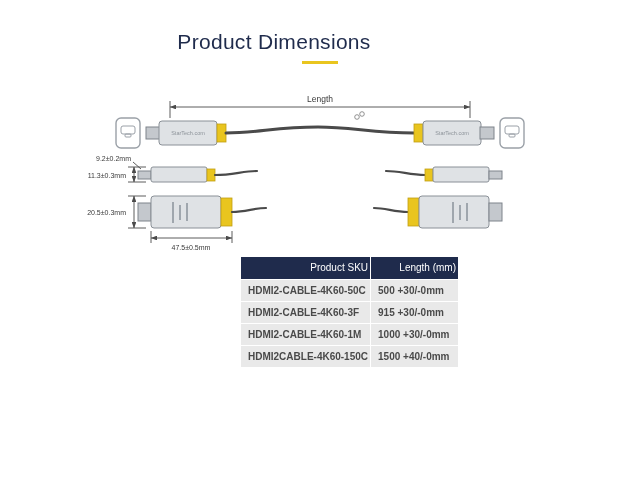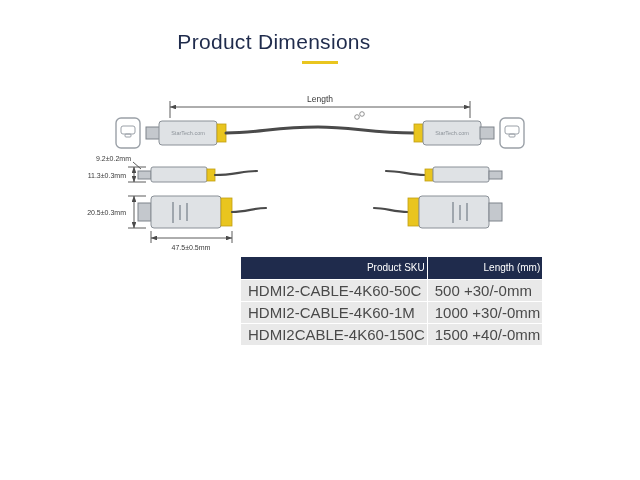--- a/index.html
+++ b/index.html
@@ -21,22 +21,22 @@
   .dim-text{font-family:"Liberation Sans",sans-serif;font-size:7px;fill:#3a3a3a;}
   .len-text{font-family:"Liberation Sans",sans-serif;font-size:8.5px;fill:#3a3a3a;}
   .brand-text{font-family:"Liberation Sans",sans-serif;font-size:5.5px;fill:#8d939a;}
   .print{fill:#9fa6ad;}
   .coil{fill:none;stroke:#777;stroke-width:.8;}
 
   .spec-table{position:absolute;left:240px;top:256px;border-collapse:collapse;table-layout:fixed;}
   .spec-table th{background:var(--navy);color:#fff;font-weight:normal;text-align:right;
                  font-size:10px;line-height:12px;padding:5px 2px 5px 7px;border:1px solid #fff;
                  white-space:nowrap;overflow:hidden;}
-  .spec-table td{background:var(--row_gray);color:var(--text_gray);font-size:15px;line-height:12px;
-                 padding:4.5px 2px 4.5px 7px;border:1px solid #fff;white-space:nowrap;overflow:hidden;}
+  .spec-table td{background:var(--row_gray);color:var(--text_gray);font-size:10px;line-height:12px;
+                 padding:4.5px 2px 4.5px 7px;border:1px solid #fff;white-space:nowrap;overflow:hidden;font-weight:bold;}
 </style>
 </head>
 <body>
 
 <div class="page">
 
   <div class="title">Product Dimensions</div>
   <div class="accent"></div>
 
   <svg class="diagram" width="640" height="172" viewBox="0 0 640 172">
@@ -152,20 +152,24 @@
         <th>Product SKU</th>
         <th>Length (mm)</th>
       </tr>
     </thead>
     <tbody>
       <tr>
         <td>HDMI2-CABLE-4K60-50C</td>
         <td>500 +30/-0mm</td>
       </tr>
       <tr>
+        <td>HDMI2-CABLE-4K60-3F</td>
+        <td>915 +30/-0mm</td>
+      </tr>
+      <tr>
         <td>HDMI2-CABLE-4K60-1M</td>
         <td>1000 +30/-0mm</td>
       </tr>
       <tr>
         <td>HDMI2CABLE-4K60-150C</td>
         <td>1500 +40/-0mm</td>
       </tr>
     </tbody>
   </table>
 

